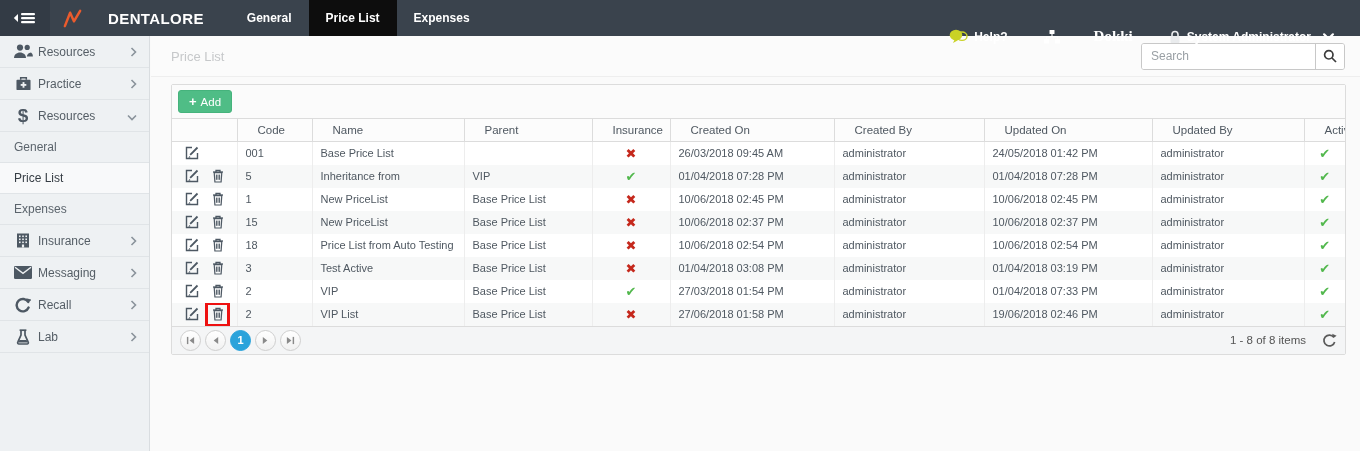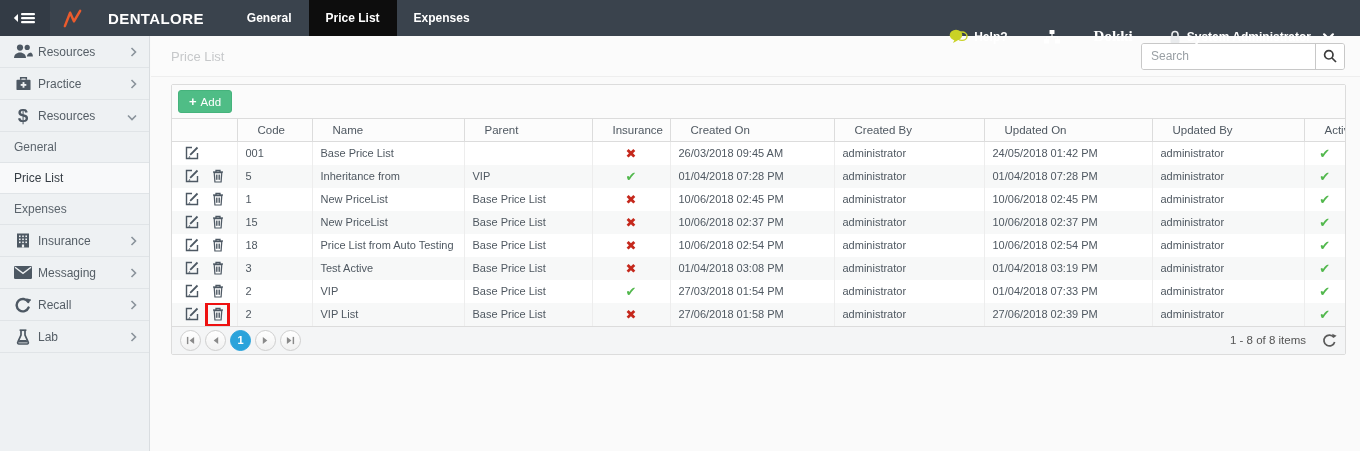--- a/index.html
+++ b/index.html
@@ -541,21 +541,21 @@
         </svg>
       </span>
     </span>
             </td>
     <td>2</td>
     <td>VIP List</td>
     <td>Base Price List</td>
     <td class="c"><span class="bool cross">✖</span></td>
     <td>27/06/2018 01:58 PM</td>
     <td>administrator</td>
-    <td>27/06/2018 02:39 PM</td>
+    <td>19/06/2018 02:46 PM</td>
     <td>administrator</td>
     <td class="c"><span class="bool check">✔</span></td>
   </tr>
         </tbody>
     </table>
 
     <div class="pager">
       <div class="pager-buttons">
         <button class="pg-btn">
           <svg width="9" height="9" viewBox="0 0 9 10" fill="#8a8a8a">

